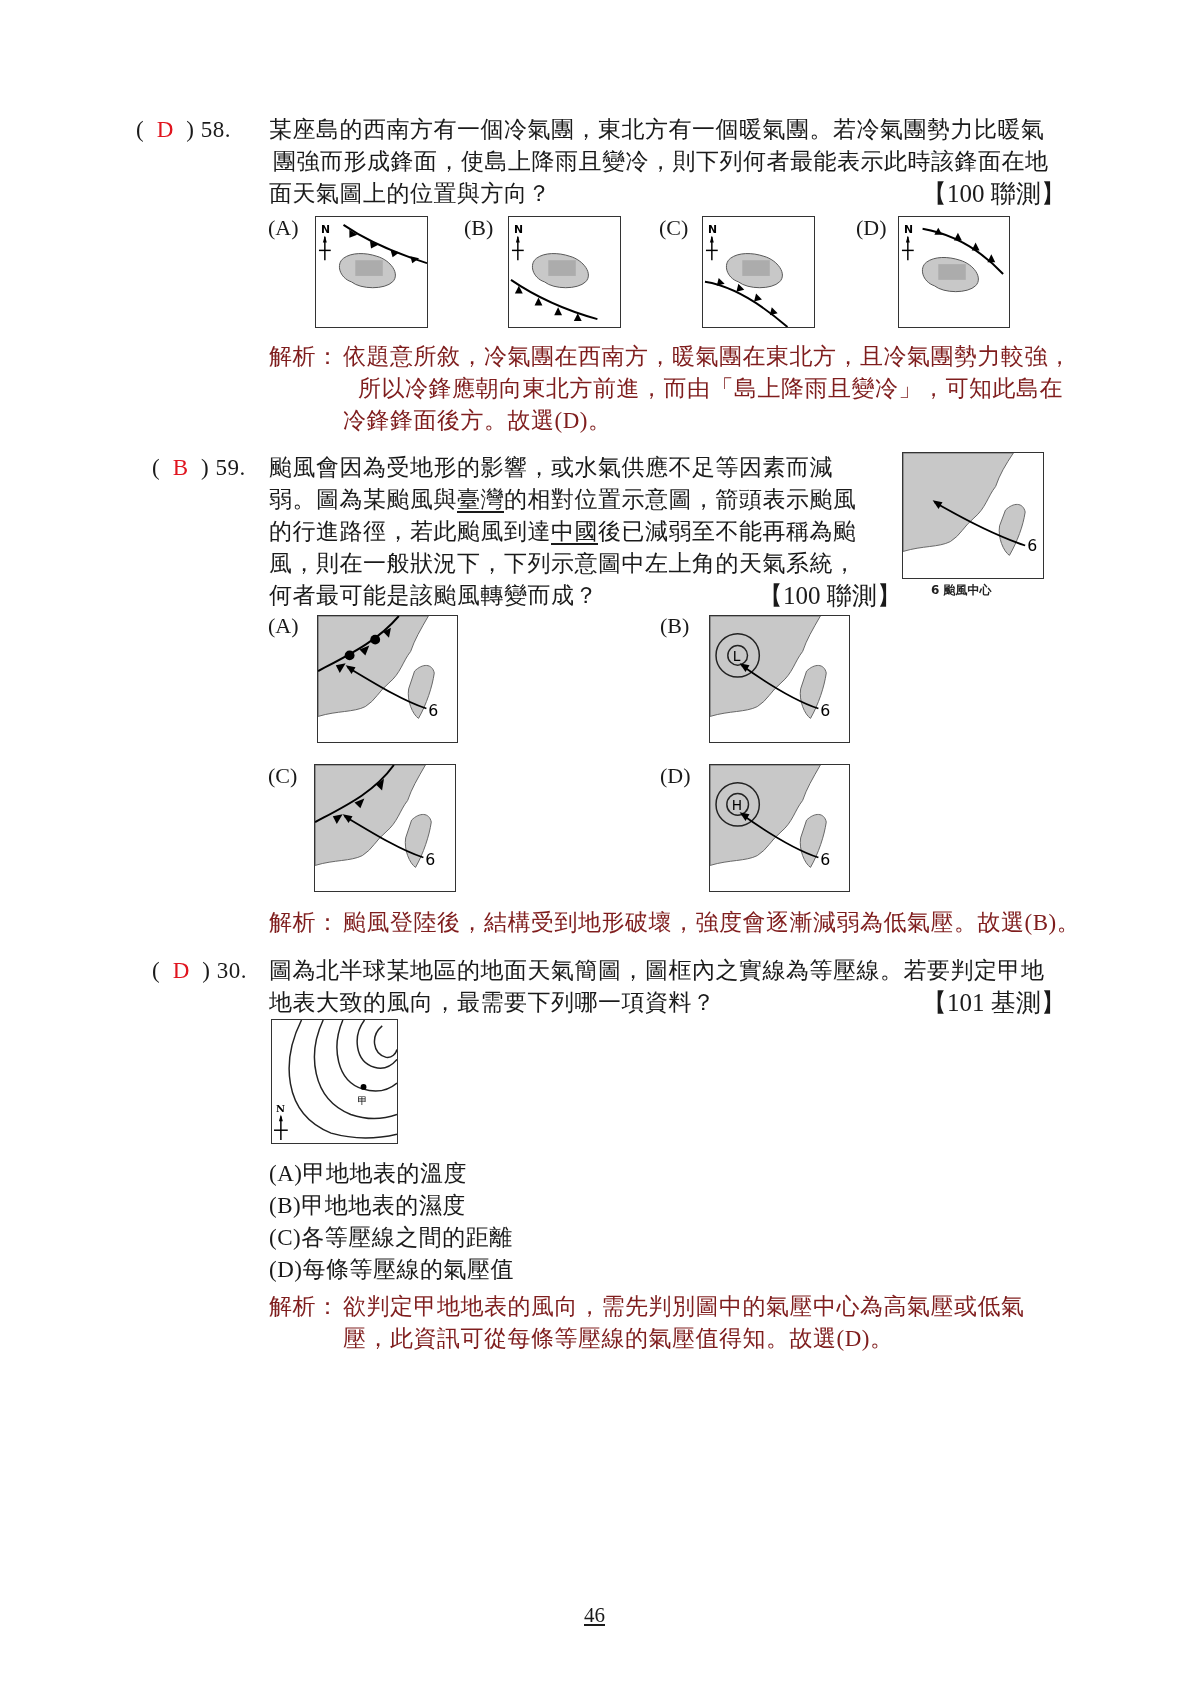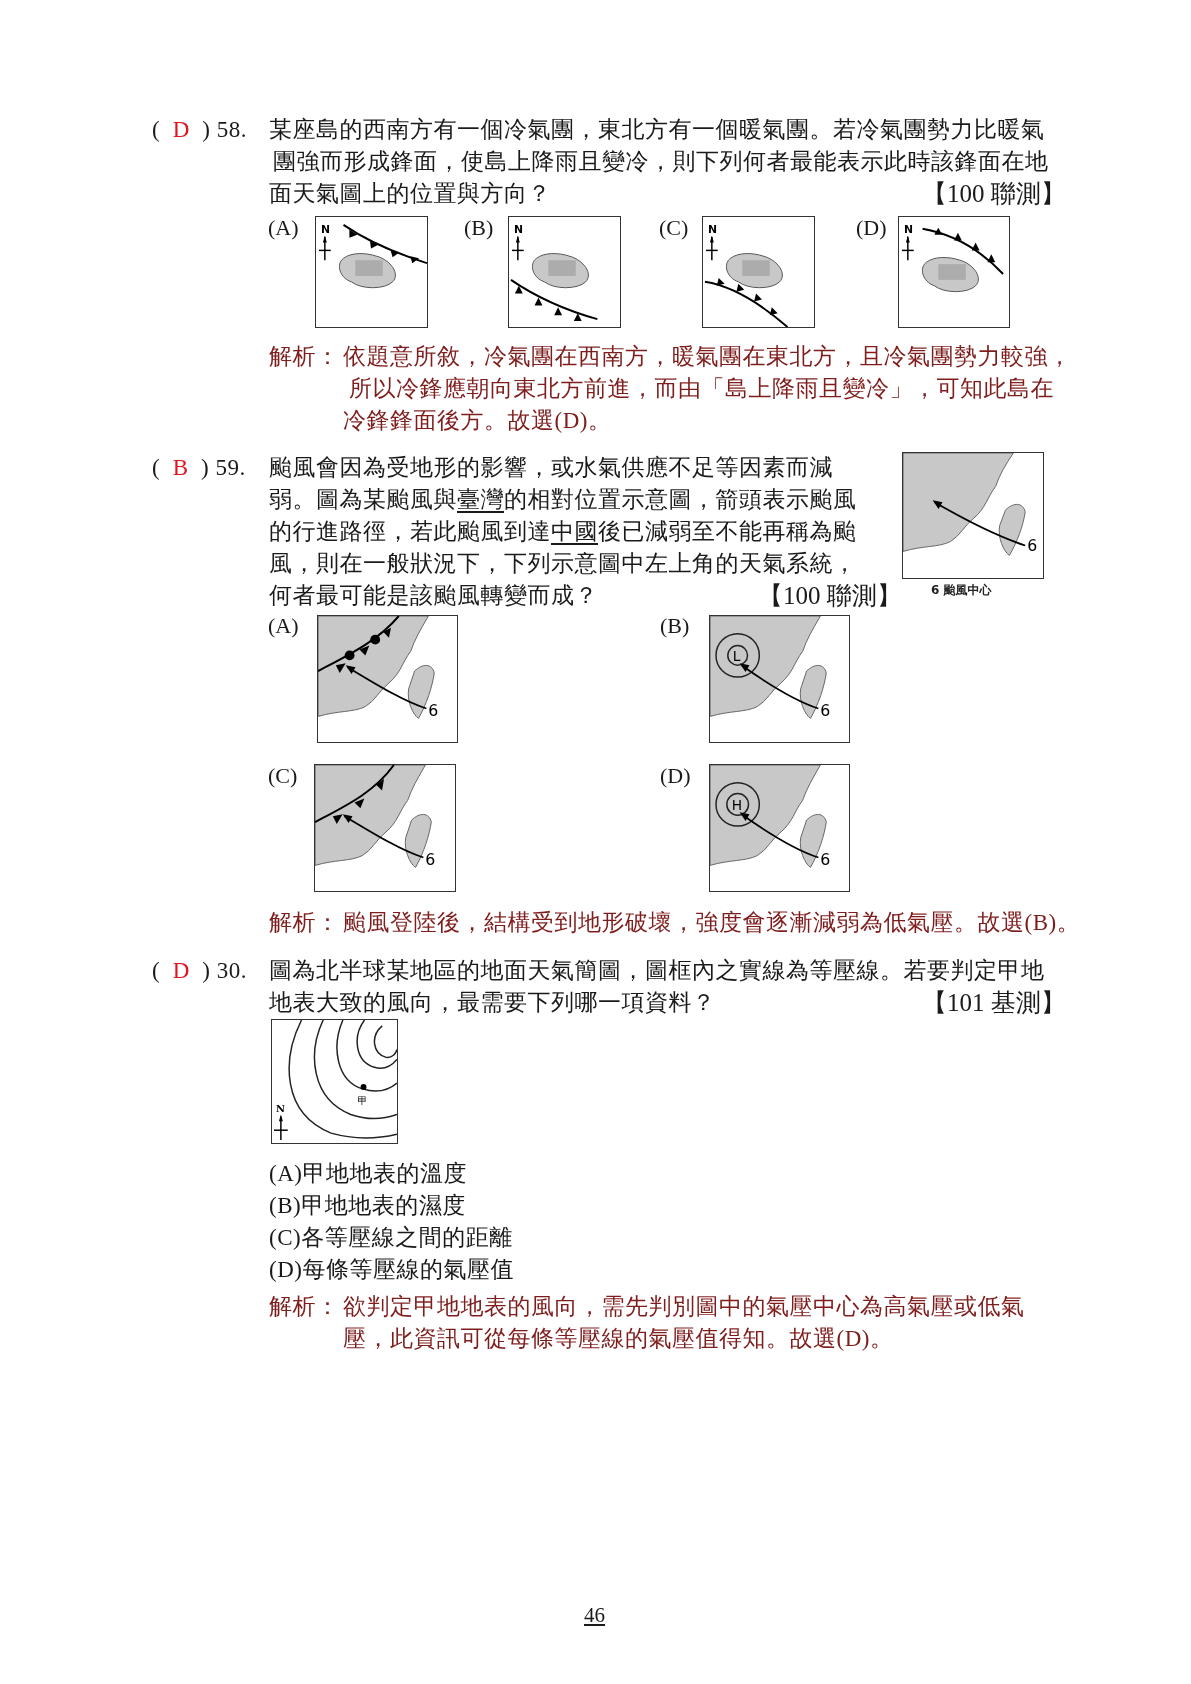--- a/index.html
+++ b/index.html
@@ -14,21 +14,21 @@
   .optlabel { position:absolute; font-size:22px; line-height:28px; }
   .frame { position:absolute; border:1.5px solid #333; background:#fff; box-sizing:border-box; overflow:hidden; }
   .frame svg { position:absolute; left:0; top:0; width:100%; height:100%; }
   .pagenum { position:absolute; font-size:21px; }
   .caption { position:absolute; font-family:"DejaVu Sans", sans-serif; font-size:12px; font-weight:bold; color:#222; white-space:nowrap; }
 </style>
 </head>
 <body>
 
 <div>
-  <div class="line" style="left:152px; top:114px;">
+  <div class="line" style="left:136px; top:114px;">
     <span class="paren">(&nbsp;&nbsp;</span><span class="ans">D</span><span class="paren">&nbsp;&nbsp;)&nbsp;</span><span>58.</span>
   </div>
   <div class="line" style="left:269px; top:114px;">某座島的西南方有一個冷氣團，東北方有一個暖氣團。若冷氣團勢力比暖氣</div>
   <div class="line" style="left:257px; top:146px;margin-left:16px;">團強而形成鋒面，使島上降雨且變冷，則下列何者最能表示此時該鋒面在地</div>
   <div class="line" style="left:269px; top:178px;">面天氣圖上的位置與方向？</div>
   <div class="tag" style="left:922px; top:178px;">【100 聯測】</div>
 
   <div class="optlabel" style="left:268px; top:214px;">(A)</div>
   <div class="frame" style="left:315px; top:216px; width:113px; height:112px;">
     <svg viewBox="0 0 113 112">
@@ -92,21 +92,21 @@
       <path d="M24,12 Q70,20 106,58" fill="none" stroke="#000" stroke-width="2"></path>
       <polygon points="40,11 44,18 36,18" fill="#000"></polygon>
       <polygon points="60,16 64,24 56,24" fill="#000"></polygon>
       <polygon points="78,26 82,34 74,34" fill="#000"></polygon>
       <polygon points="94,38 98,46 90,46" fill="#000"></polygon>
     </svg>
   </div>
 
   <div class="line red" style="left:269px; top:341px;">解析：</div>
   <div class="line red" style="left:343px; top:341px;">依題意所敘，冷氣團在西南方，暖氣團在東北方，且冷氣團勢力較強，</div>
-  <div class="line red" style="left:349px; top:373px;text-align:right;">所以冷鋒應朝向東北方前進，而由「島上降雨且變冷」，可知此島在</div>
+  <div class="line red" style="left:358px; top:373px;text-align:right;">所以冷鋒應朝向東北方前進，而由「島上降雨且變冷」，可知此島在</div>
   <div class="line red" style="left:343px; top:405px;">冷鋒鋒面後方。故選(D)。</div>
 </div>
 
 <div>
   <div class="line" style="left:152px; top:452px;text-align:center;">
     <span class="paren">(&nbsp;&nbsp;</span><span class="ans">B</span><span class="paren">&nbsp;&nbsp;)&nbsp;</span><span>59.</span>
   </div>
   <div class="line" style="left:269px; top:452px;">颱風會因為受地形的影響，或水氣供應不足等因素而減</div>
   <div class="line" style="left:269px; top:484px;">
     <span>弱。圖為某颱風與</span><span class="u">臺灣</span><span>的相對位置示意圖，箭頭表示颱風</span>

